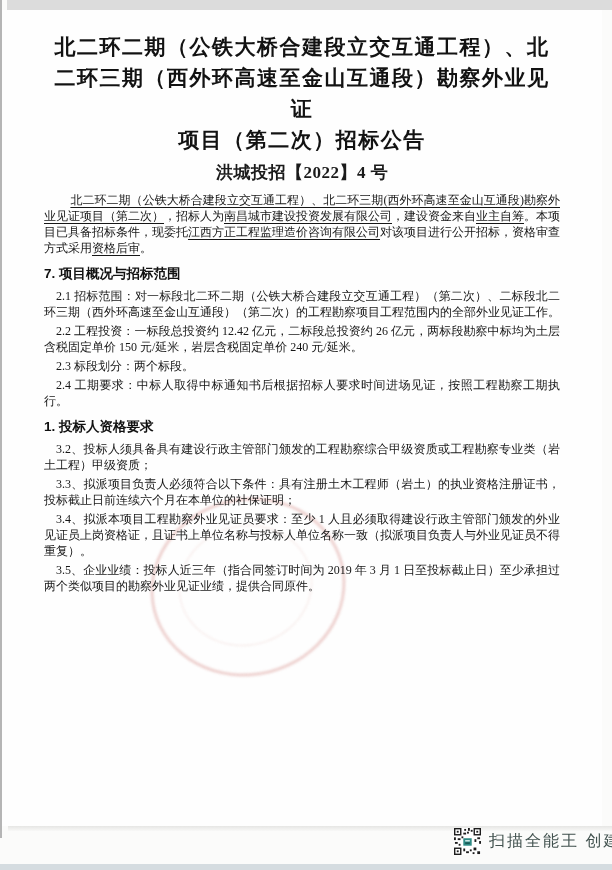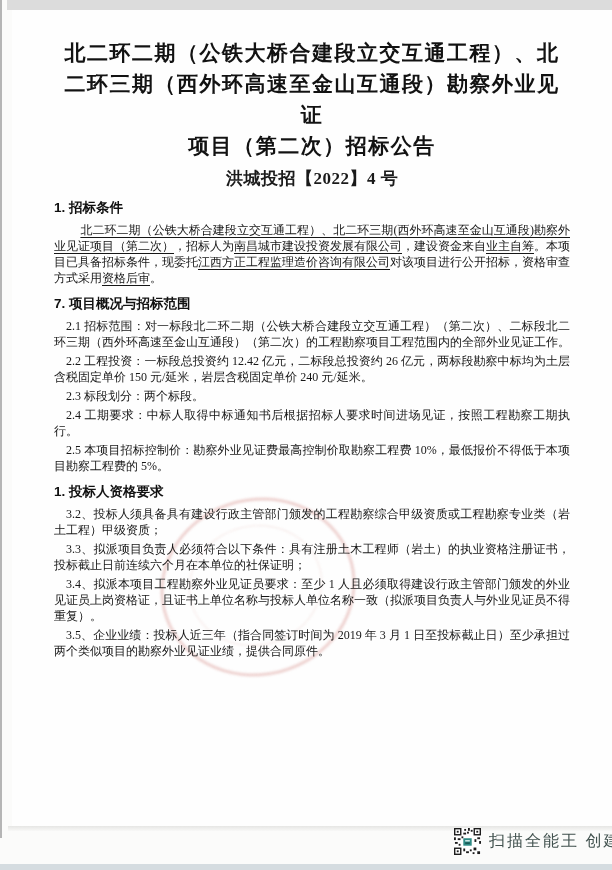--- a/index.html
+++ b/index.html
@@ -7,22 +7,22 @@
     position:relative;width:612px;height:870px;background:#fbfbfa;
     overflow:hidden;font-family:"Liberation Serif","DejaVu Serif",serif;
   }
   .top-band{position:absolute;left:7px;top:0;right:0;height:10px;background:#dcdcdc;}
   .left-line{position:absolute;left:0;top:0;width:2px;height:838px;background:#b5b5b5;}
   .right-line{position:absolute;right:31px;top:180px;width:1px;height:650px;background:#efefec;}
   .bottom-band{position:absolute;left:0;bottom:0;width:100%;height:6px;background:#d5dce0;}
   .page-edge{position:absolute;left:8px;right:0;top:826px;height:5px;
     background:linear-gradient(#e6e6e4,#f8f8f7);}
   .page{
-    position:absolute;left:12px;top:10px;width:600px;height:816px;background:#fefefe;
-    box-sizing:border-box;padding:28px 42px 0 42px;overflow:hidden;
+    position:absolute;left:2px;top:10px;width:600px;height:816px;background:#fefefe;
+    box-sizing:border-box;padding:22px 42px 0 42px;overflow:hidden;
   }
   .title{font-weight:bold;font-size:21px;line-height:31px;text-align:center;
     color:#121212;letter-spacing:1.5px;}
   .docnum{text-align:center;font-size:17px;font-weight:bold;color:#1a1a1a;
     margin-top:5px;margin-bottom:8px;letter-spacing:0.5px;}
   .h{font-family:"Liberation Sans","DejaVu Sans",sans-serif;font-weight:bold;
     font-size:13.5px;color:#111;margin:9px 0 5px 0;}
   .body-p{font-size:12px;line-height:16px;color:#161616;text-align:justify;
     margin:3px 0;text-indent:1em;position:relative;z-index:2;}
   .intro{text-indent:2.2em;}
@@ -60,31 +60,29 @@
       <div class="stamp-inner"></div>
     </div>
 
     <div class="title">
       <div>北二环二期（公铁大桥合建段立交互通工程）、北</div>
       <div>二环三期（西外环高速至金山互通段）勘察外业见证</div>
       <div>项目（第二次）招标公告</div>
     </div>
     <div class="docnum">洪城投招【2022】4 号</div>
 
-    <div class="h">1. 招标条件</div>
     <p class="body-p intro">
       <span class="u">北二环二期（公铁大桥合建段立交互通工程）、北二环三期(西外环高速至金山互通段)勘察外业见证项目（第二次）</span><span>，招标人为</span><span class="u">南昌城市建设投资发展有限公司</span><span>，建设资金来自</span><span class="u">业主自筹</span><span>。本项目已具备招标条件，现委托</span><span class="u">江西方正工程监理造价咨询有限公司</span><span>对该项目进行公开招标，资格审查方式采用</span><span class="u">资格后审</span><span>。</span>
     </p>
 
     <div class="h">7. 项目概况与招标范围</div>
     <p class="body-p">2.1 招标范围：对一标段北二环二期（公铁大桥合建段立交互通工程）（第二次）、二标段北二环三期（西外环高速至金山互通段）（第二次）的工程勘察项目工程范围内的全部外业见证工作。</p>
     <p class="body-p">2.2 工程投资：一标段总投资约 12.42 亿元，二标段总投资约 26 亿元，两标段勘察中标均为土层含税固定单价 150 元/延米，岩层含税固定单价 240 元/延米。</p>
     <p class="body-p">2.3 标段划分：两个标段。</p>
     <p class="body-p">2.4 工期要求：中标人取得中标通知书后根据招标人要求时间进场见证，按照工程勘察工期执行。</p>
-    <p class="body-p">2.5 本项目招标控制价：勘察外业见证费最高控制价取勘察工程费 10%，最低报价不得低于本项目勘察工程费的 5%。</p>
 
     <div class="h">1. 投标人资格要求</div>
     <p class="body-p">3.2、投标人须具备具有建设行政主管部门颁发的工程勘察综合甲级资质或工程勘察专业类（岩土工程）甲级资质；</p>
     <p class="body-p">3.3、拟派项目负责人必须符合以下条件：具有注册土木工程师（岩土）的执业资格注册证书，投标截止日前连续六个月在本单位的社保证明；</p>
     <p class="body-p">3.4、拟派本项目工程勘察外业见证员要求：至少 1 人且必须取得建设行政主管部门颁发的外业见证员上岗资格证，且证书上单位名称与投标人单位名称一致（拟派项目负责人与外业见证员不得重复）。</p>
     <p class="body-p">3.5、企业业绩：投标人近三年（指合同签订时间为 2019 年 3 月 1 日至投标截止日）至少承担过两个类似项目的勘察外业见证业绩，提供合同原件。</p>
 
   </div>
 
   <div class="page-edge"></div>

